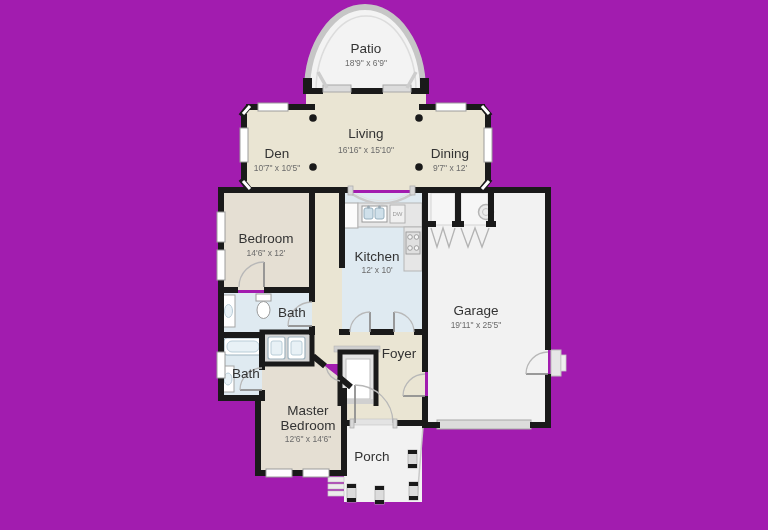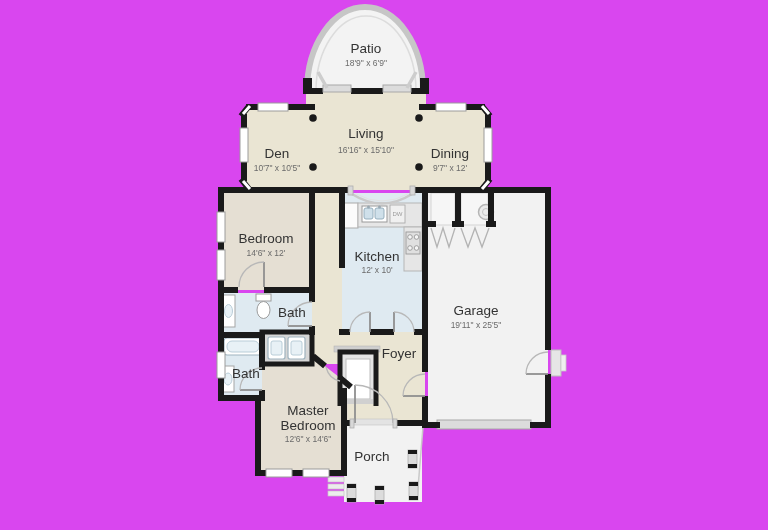--- a/index.html
+++ b/index.html
@@ -1,16 +1,16 @@
 <!DOCTYPE html>
 <html><head>
 <meta charset="utf-8">
 <style>
   html,body{margin:0;padding:0;background:#ffffff;}
-  .stage{position:relative;width:768px;height:530px;background:#d946ef;overflow:hidden;
+  .stage{position:relative;width:768px;height:530px;background:#a21caf;overflow:hidden;
          font-family:"Liberation Sans",sans-serif;text-decoration:underline;}
   svg{display:block;}
   .wall{stroke:#1a1a1a;stroke-width:6;fill:none;stroke-linecap:butt;}
   .wall5{stroke:#1a1a1a;stroke-width:5;fill:none;}
   .floor-cream{fill:#eae5d3;}
   .floor-taupe{fill:#e5dfd3;}
   .floor-wet{fill:#dfeaf1;}
   .floor-out{fill:#f2f2f2;}
   .room-name{font-family:"Liberation Sans",sans-serif;font-size:13.5px;fill:#333;text-anchor:middle;}
   .room-dims{font-family:"Liberation Sans",sans-serif;font-size:8.5px;fill:#6b6b6b;text-anchor:middle;}

